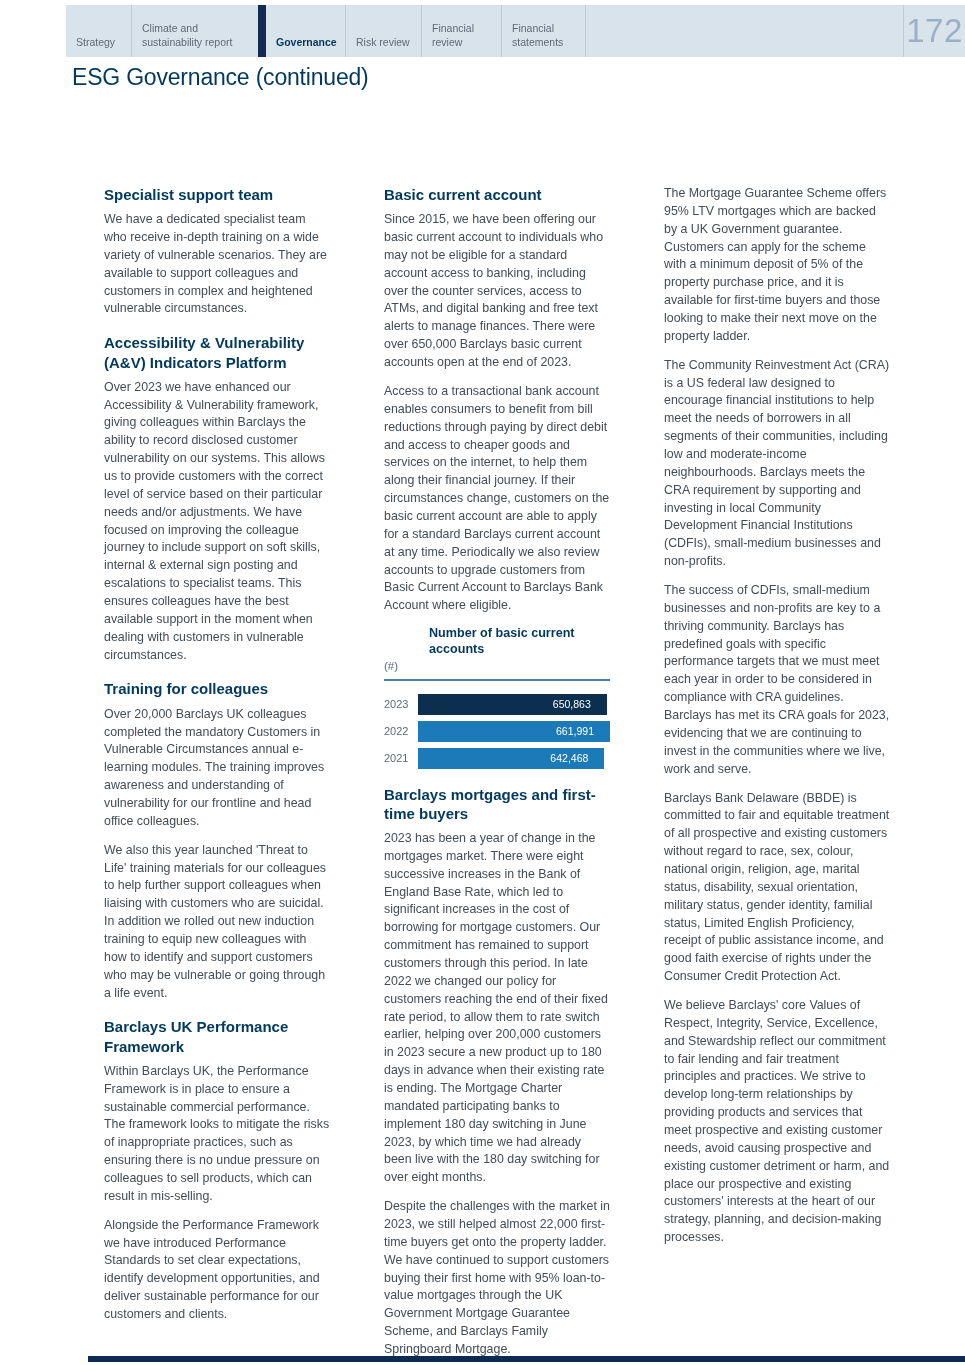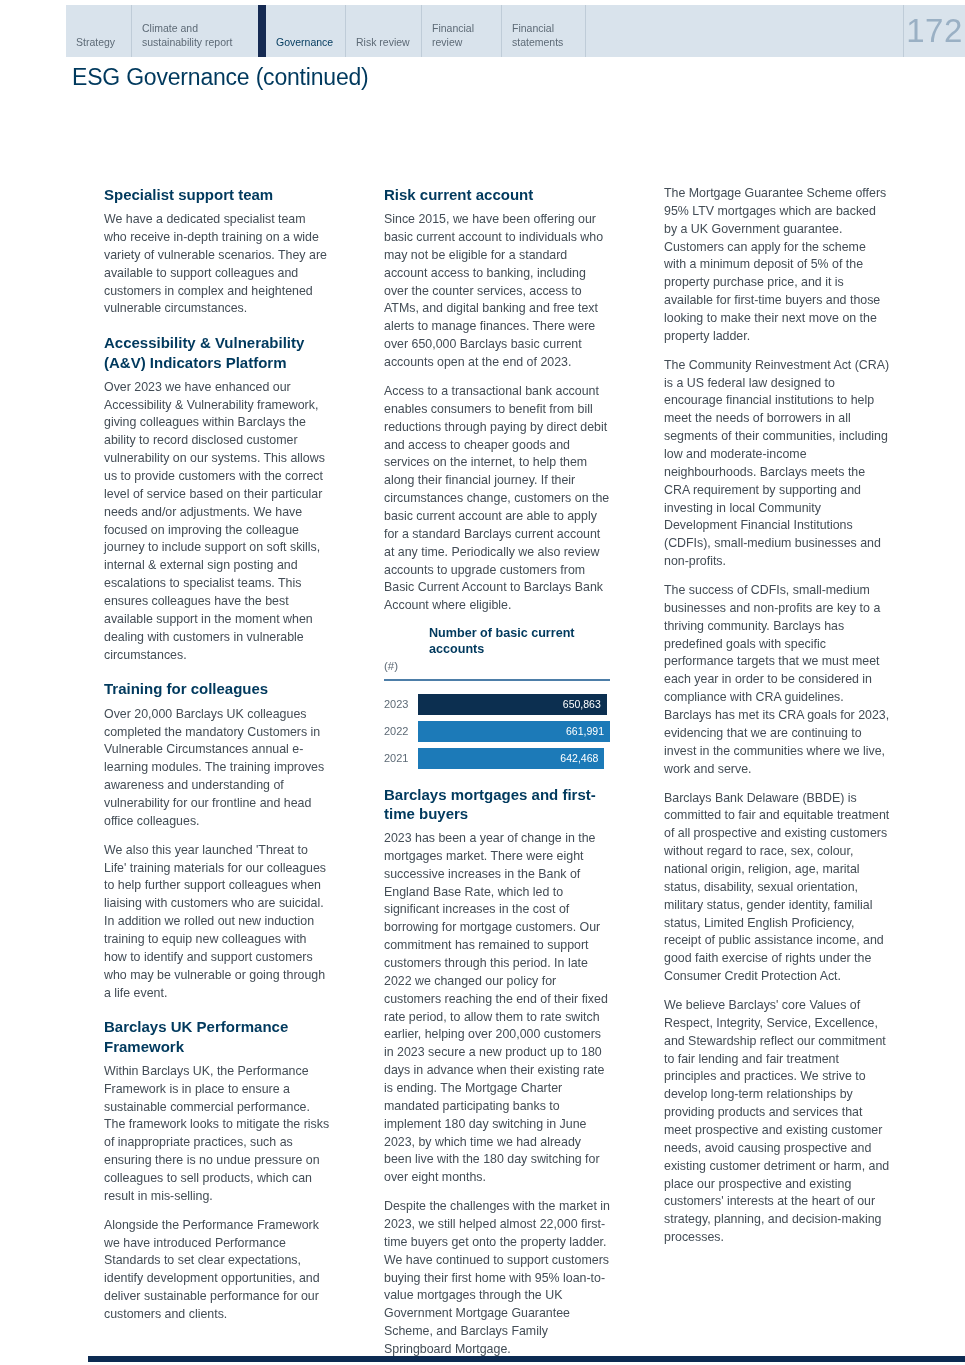--- a/index.html
+++ b/index.html
@@ -20,21 +20,21 @@
   }
   .tab {
     display: flex; align-items: flex-end;
     padding: 20px 8px 8px 10px;
     font-size: 10.5px; line-height: 1.28;
     color: #5d6a76;
     border-right: 1px solid #bfccd8;
     cursor: default;
   }
   .tab.no-sep { border-right: none; }
-  .tab.active { color: #00395d; font-weight: normal; }
+  .tab.active { color: #00395d; font-weight: bold; }
   .tab-indicator { width: 8px; background: #152a52; flex: 0 0 8px; }
   .header-spacer { flex: 1 1 auto; }
   .header-meta {
     width: 160px; padding: 8px 8px 0 0;
     font-size: 10.5px; line-height: 1.32; color: #1f3b57;
   }
   .header-meta .brand { font-weight: bold; color: #00395d; }
   .page-number {
     width: 62px;
     border-left: 1px solid #bfccd8;
@@ -73,21 +73,21 @@
   .chart { margin: 6px 0 16px; }
   .chart-title { font-size: 12.6px; font-weight: 700; color: #00395d; line-height: 1.25; padding-left: 45px; }
   .chart-unit { font-size: 11.5px; color: #5d6a76; margin: 2px 0 7px; }
   .chart-rule { border-top: 2px solid #4d7ea8; margin-bottom: 13px; }
   .chart-row { display: flex; align-items: center; margin-bottom: 6px; }
   .chart-year { flex: 0 0 34px; font-size: 11px; color: #5d6a76; }
   .chart-track { flex: 1 1 auto; }
   .chart-bar {
     height: 21px;
     display: flex; align-items: center; justify-content: flex-end;
-    padding-right: 6px;
+    padding-right: 16px;
     color: #ffffff; font-size: 10.5px;
   }
 
   
   .footer-bar {
     position: absolute; left: 88px; right: 0; bottom: 3px;
     height: 6px; background: #0d2b52;
   }
 </style>
 </head>
@@ -128,21 +128,21 @@
       <h3 class="block-heading">Accessibility &amp; Vulnerability (A&amp;V) Indicators Platform</h3>
       <p class="block-para">Over 2023 we have enhanced our Accessibility &amp; Vulnerability framework, giving colleagues within Barclays the ability to record disclosed customer vulnerability on our systems. This allows us to provide customers with the correct level of service based on their particular needs and/or adjustments. We have focused on improving the colleague journey to include support on soft skills, internal &amp; external sign posting and escalations to specialist teams. This ensures colleagues have the best available support in the moment when dealing with customers in vulnerable circumstances.</p>
       <h3 class="block-heading">Training for colleagues</h3>
       <p class="block-para">Over 20,000 Barclays UK colleagues completed the mandatory Customers in Vulnerable Circumstances annual e-learning modules. The training improves awareness and understanding of vulnerability for our frontline and head office colleagues.</p>
       <p class="block-para">We also this year launched 'Threat to Life' training materials for our colleagues to help further support colleagues when liaising with customers who are suicidal. In addition we rolled out new induction training to equip new colleagues with how to identify and support customers who may be vulnerable or going through a life event.</p>
       <h3 class="block-heading">Barclays UK Performance Framework</h3>
       <p class="block-para">Within Barclays UK, the Performance Framework is in place to ensure a sustainable commercial performance. The framework looks to mitigate the risks of inappropriate practices, such as ensuring there is no undue pressure on colleagues to sell products, which can result in mis-selling.</p>
       <p class="block-para">Alongside the Performance Framework we have introduced Performance Standards to set clear expectations, identify development opportunities, and deliver sustainable performance for our customers and clients.</p>
     </div>
   <div class="col">
-      <h3 class="block-heading">Risk current account</h3>
+      <h3 class="block-heading">Basic current account</h3>
       <p class="block-para">Since 2015, we have been offering our basic current account to individuals who may not be eligible for a standard account access to banking, including over the counter services, access to ATMs, and digital banking and free text alerts to manage finances. There were over 650,000 Barclays basic current accounts open at the end of 2023.</p>
       <p class="block-para">Access to a transactional bank account enables consumers to benefit from bill reductions through paying by direct debit and access to cheaper goods and services on the internet, to help them along their financial journey. If their circumstances change, customers on the basic current account are able to apply for a standard Barclays current account at any time. Periodically we also review accounts to upgrade customers from Basic Current Account to Barclays Bank Account where eligible.</p>
       <div class="chart">
         <div class="chart-title">Number of basic current accounts</div>
         <div class="chart-unit">(#)</div>
         <div class="chart-rule"></div>
         <div class="chart-row">
           <div class="chart-year">2023</div>
           <div class="chart-track">
             <div class="chart-bar" style="width:98.32%;background:#0c2f50">

